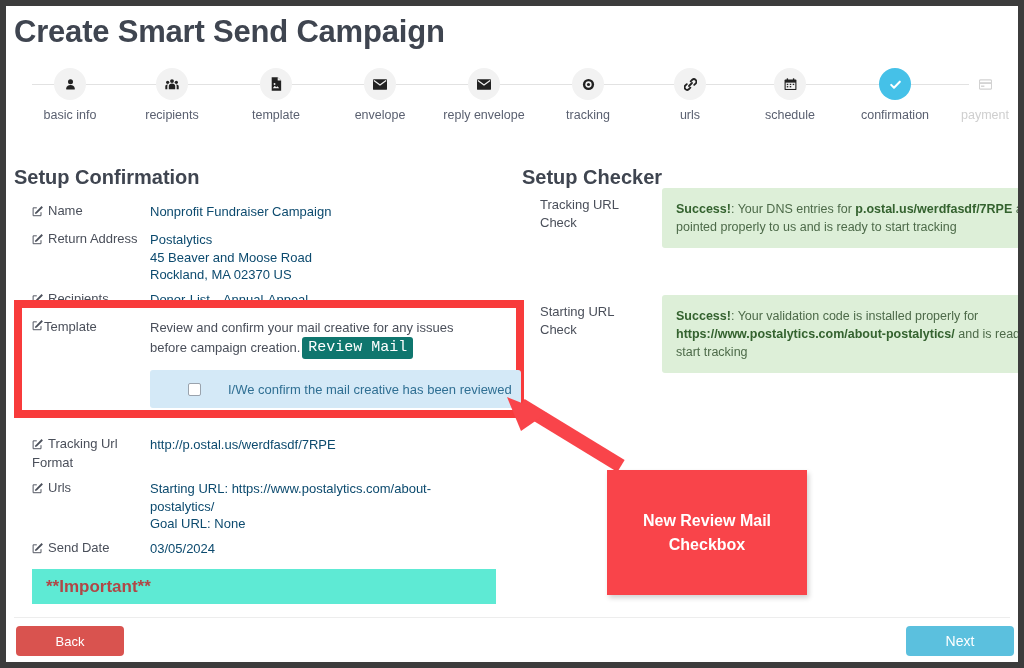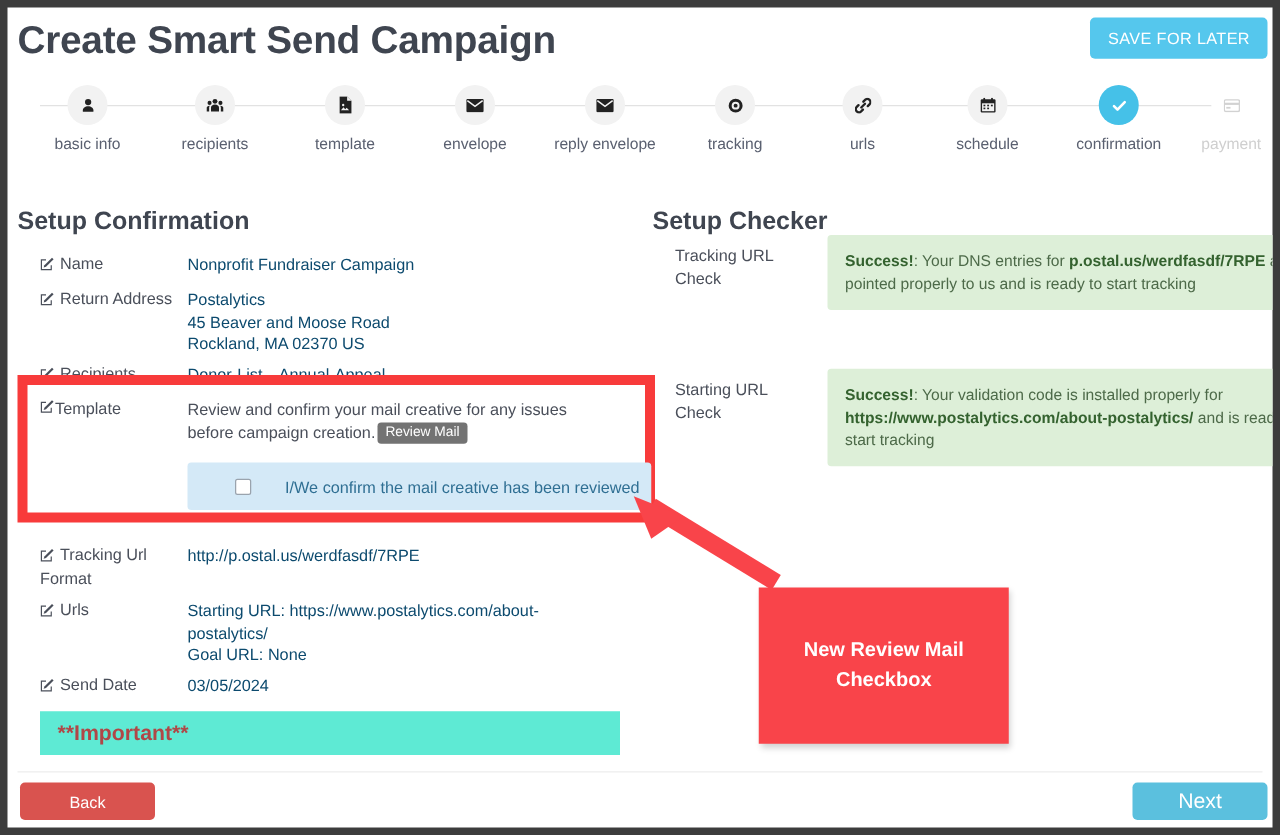--- a/index.html
+++ b/index.html
@@ -181,30 +181,30 @@
     position: absolute;
     left: 118px;
     top: 5px;
     width: 340px;
     font-size: 13px;
     color: #4a4f5a;
     line-height: 1.42;
   }
   #review-mail-badge {
     display: inline-block;
-    background: #737373;
+    background: #0f766e;
     color: #ffffff;
-    font-size: 11px;
+    font-size: 15px;
     border-radius: 3px;
     padding: 2px 6px 3px 6px;
     vertical-align: 1px;
     margin-left: 2px;
     cursor: pointer;
     border: none;
-    font-family: Liberation Sans, sans-serif;
+    font-family: Liberation Mono, monospace;
   }
   #confirm-panel {
     position: absolute;
     left: 118px;
     top: 56px;
     width: 371px;
     height: 38px;
     background: #d4e9f7;
     border-radius: 3px;
     display: flex;
@@ -325,33 +325,32 @@
   #next-button {
     position: absolute;
     right: 4px;
     top: 620px;
     width: 108px;
     height: 30px;
     background: #5bc0de;
     color: #ffffff;
     border: none;
     border-radius: 4px;
-    font-size: 17px;
+    font-size: 14px;
     font-family: "Liberation Sans", sans-serif;
     cursor: pointer;
   }
 </style>
 </head>
 <body>
 
 <div id="page">
 
   <div id="header">
     <div id="page-title">Create Smart Send Campaign</div>
-    <button id="save-for-later">SAVE FOR LATER</button>
   </div>
 
   <div id="stepper">
     <div id="stepper-line"></div>
 
     <div class="step" style="left:50px;">
       <div class="step-circle">
         <svg width="13" height="13" viewBox="0 0 16 16" fill="currentColor">
             <circle cx="8" cy="4.5" r="3.1"></circle>
             <path d="M8 8.6c-3 0-5.2 1.7-5.2 3.9V14h10.4v-1.5c0-2.2-2.2-3.9-5.2-3.9z"></path>

